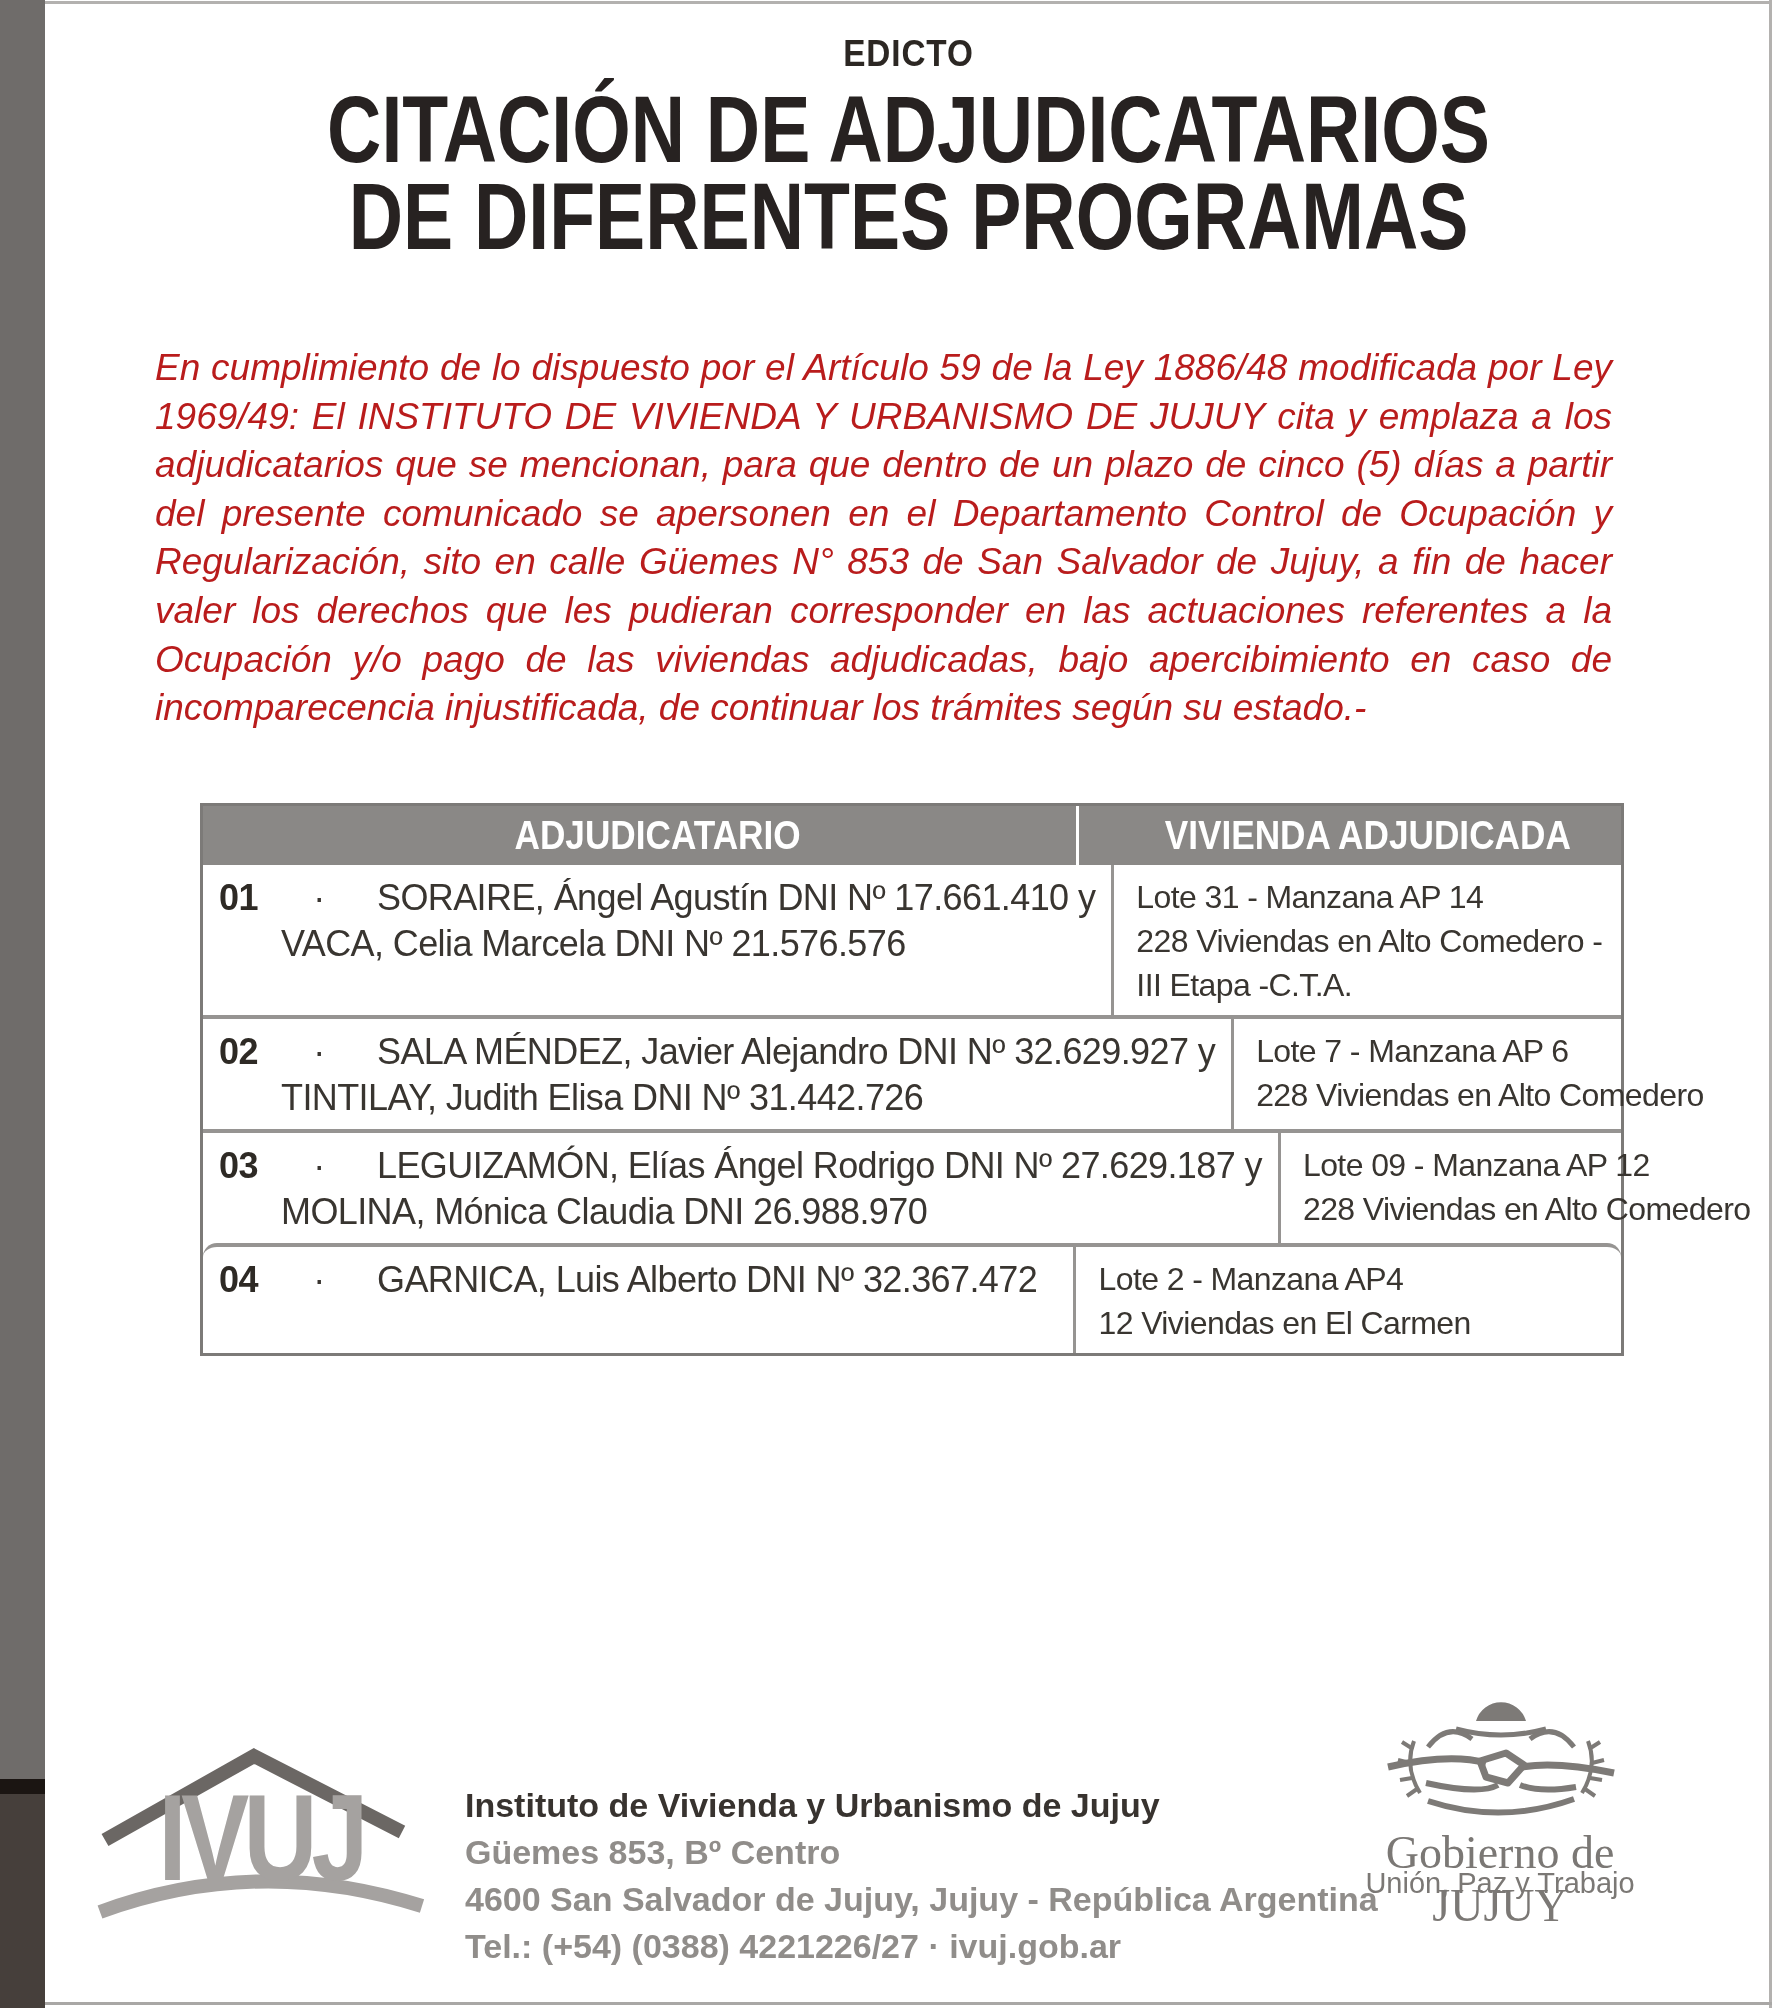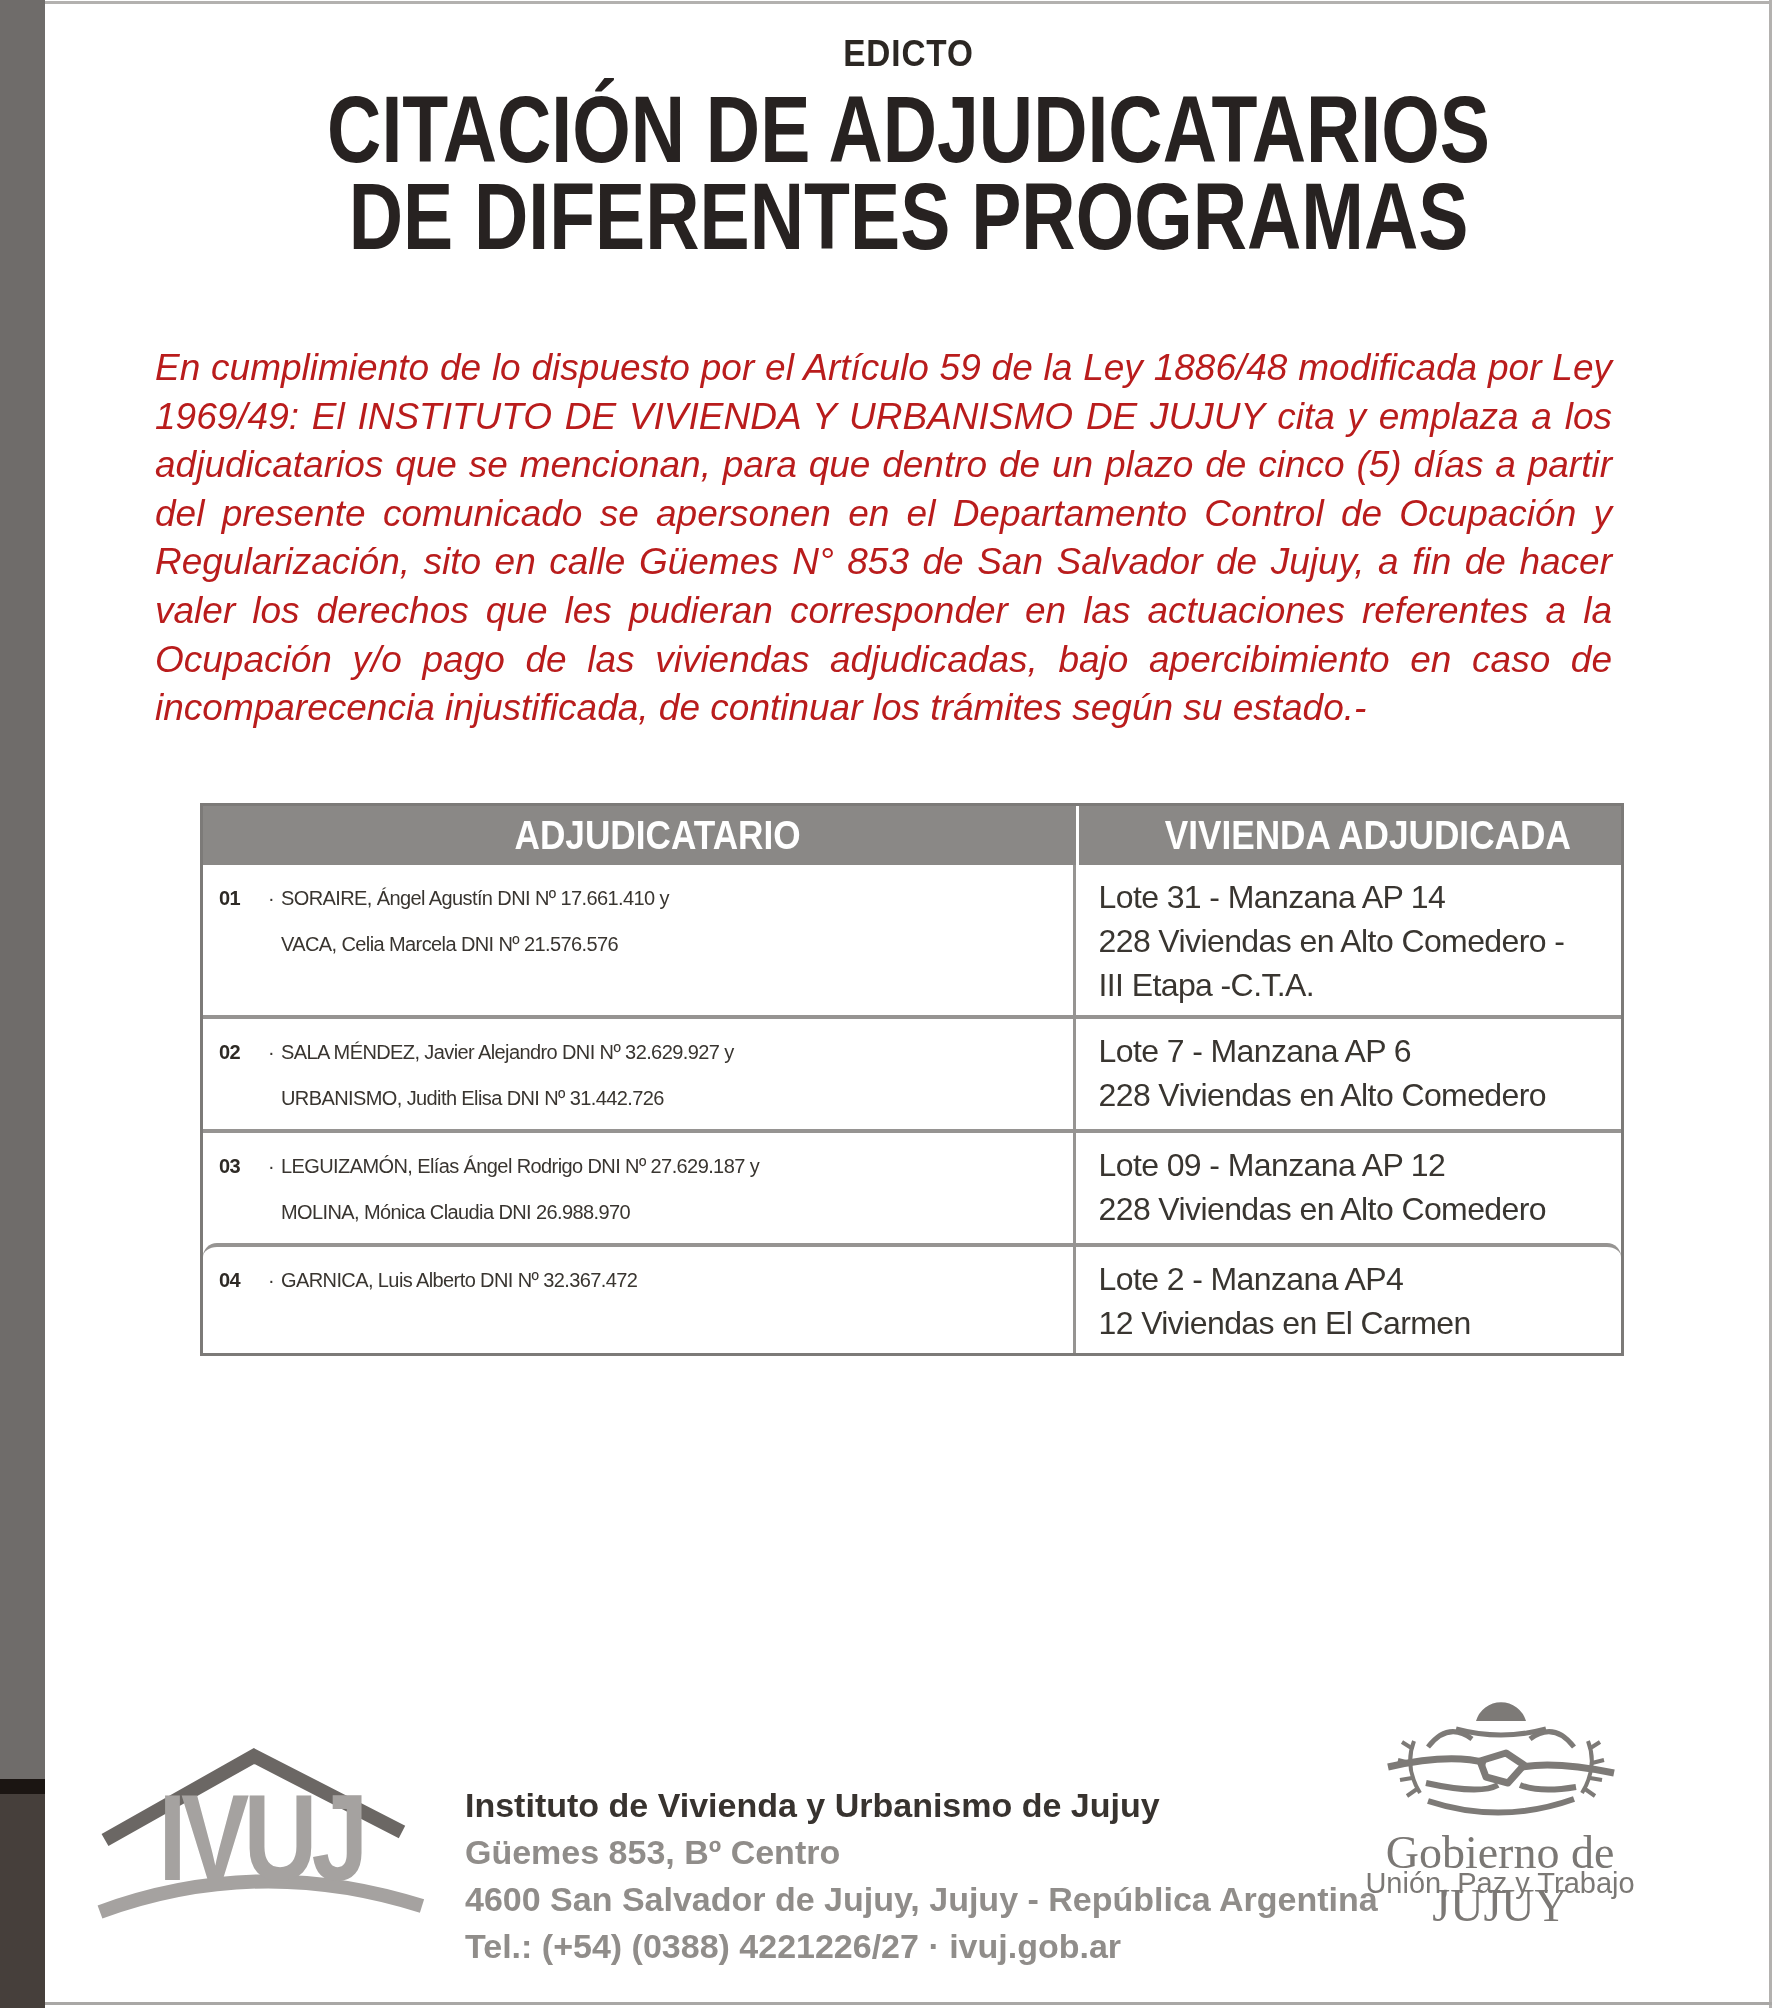--- a/index.html
+++ b/index.html
@@ -37,21 +37,21 @@
   
   .tbl { position:absolute; left:200px; top:803px; width:1424px; border:3px solid #7c7a78; background:#fff; }
   .thead { display:flex; background:#8a8886; height:59px; align-items:center; }
   .th  { flex:0 0 61.6%; text-align:center; color:#ffffff; font-size:40px; font-weight:bold;padding-left:36px; }
   .th2 { flex:0 0 38.4%; border-left:3px solid #ffffff; height:59px; display:flex; align-items:center; justify-content:center; }
   .th span { display:inline-block; transform:scaleX(0.88); }
   .tr { display:flex; }
   .tr + .tr { border-top:4px solid #969492; }
   .td-name { flex:0 0 61.6%; padding:10px 16px 8px 16px; border-right:3px solid #969492; }
   .td-viv  { flex:1; padding:10px 14px 8px 22px; }
-  .nl { display:flex; font-size:20px; line-height:46px; color:#393530; letter-spacing:-0.6px; white-space:nowrap; }
+  .nl { display:flex; font-size:36px; line-height:46px; color:#393530; letter-spacing:-0.6px; white-space:nowrap;gap:48px; }
   .rn  { font-weight:bold; width:42px; color:#2e2a25; }
   .dot { width:20px; text-align:center; }
   .nl.cont { display:block; margin-left:62px; }
   .nl.cont:empty { display:none; }
   .td-viv div { font-size:32px; line-height:44px; color:#393530; letter-spacing:-0.6px; white-space:nowrap; }
   .td-viv div:empty { display:none; }
   .r1 { min-height:148px; } .r2 { min-height:110px; } .r3 { min-height:106px; } .r4 { min-height:106px;border-radius:14px; }
 
   
   .ivuj { position:absolute; left:88px; top:1742px; width:345px; height:222px; }
@@ -119,21 +119,21 @@
       </div>
     </div>
 
     <div class="tr r2">
       <div class="td-name">
         <div class="nl">
             <b class="rn">02</b>
             <span class="dot">·</span>
             <span class="nm">SALA MÉNDEZ, Javier Alejandro  DNI Nº 32.629.927 y</span>
           </div>
-        <div class="nl cont">URBANISMO, Judith Elisa   DNI Nº 31.442.726</div>
+        <div class="nl cont">TINTILAY, Judith Elisa   DNI Nº 31.442.726</div>
       </div>
       <div class="td-viv">
         <div>Lote 7 - Manzana AP 6</div>
         <div>228 Viviendas en Alto Comedero</div>
       </div>
     </div>
 
     <div class="tr r3">
       <div class="td-name">
         <div class="nl">

